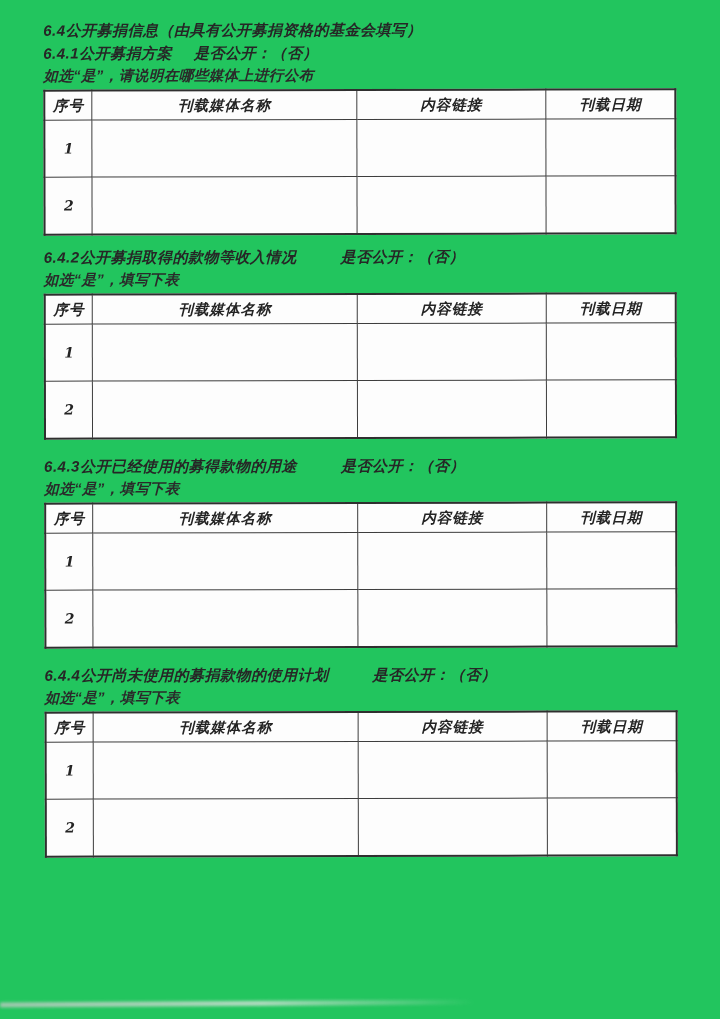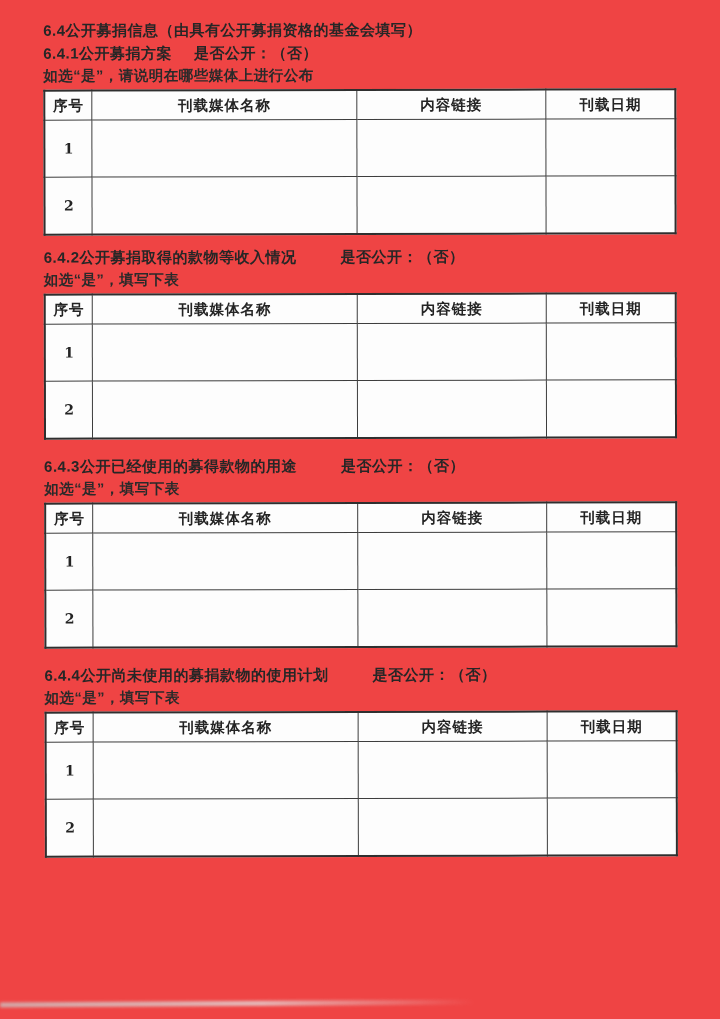--- a/index.html
+++ b/index.html
@@ -12,21 +12,22 @@
     height: 1019px;
     position: relative;
     overflow: hidden;
     font-family: "Liberation Sans", sans-serif;
     color: #2b2b2b;
     -webkit-font-smoothing: antialiased;
   }
   .page {
     position: absolute;
     inset: 0;
-    background: #ef4444;
+    background: #22c55e;
+    font-style: italic;
   }
   .content {
     position: relative;
     padding: 20px 43px 0 44px;
     transform: rotate(-0.12deg);
     transform-origin: 50% 50%;
   }
   .main-heading {
     font-size: 15px;
     font-weight: 700;

